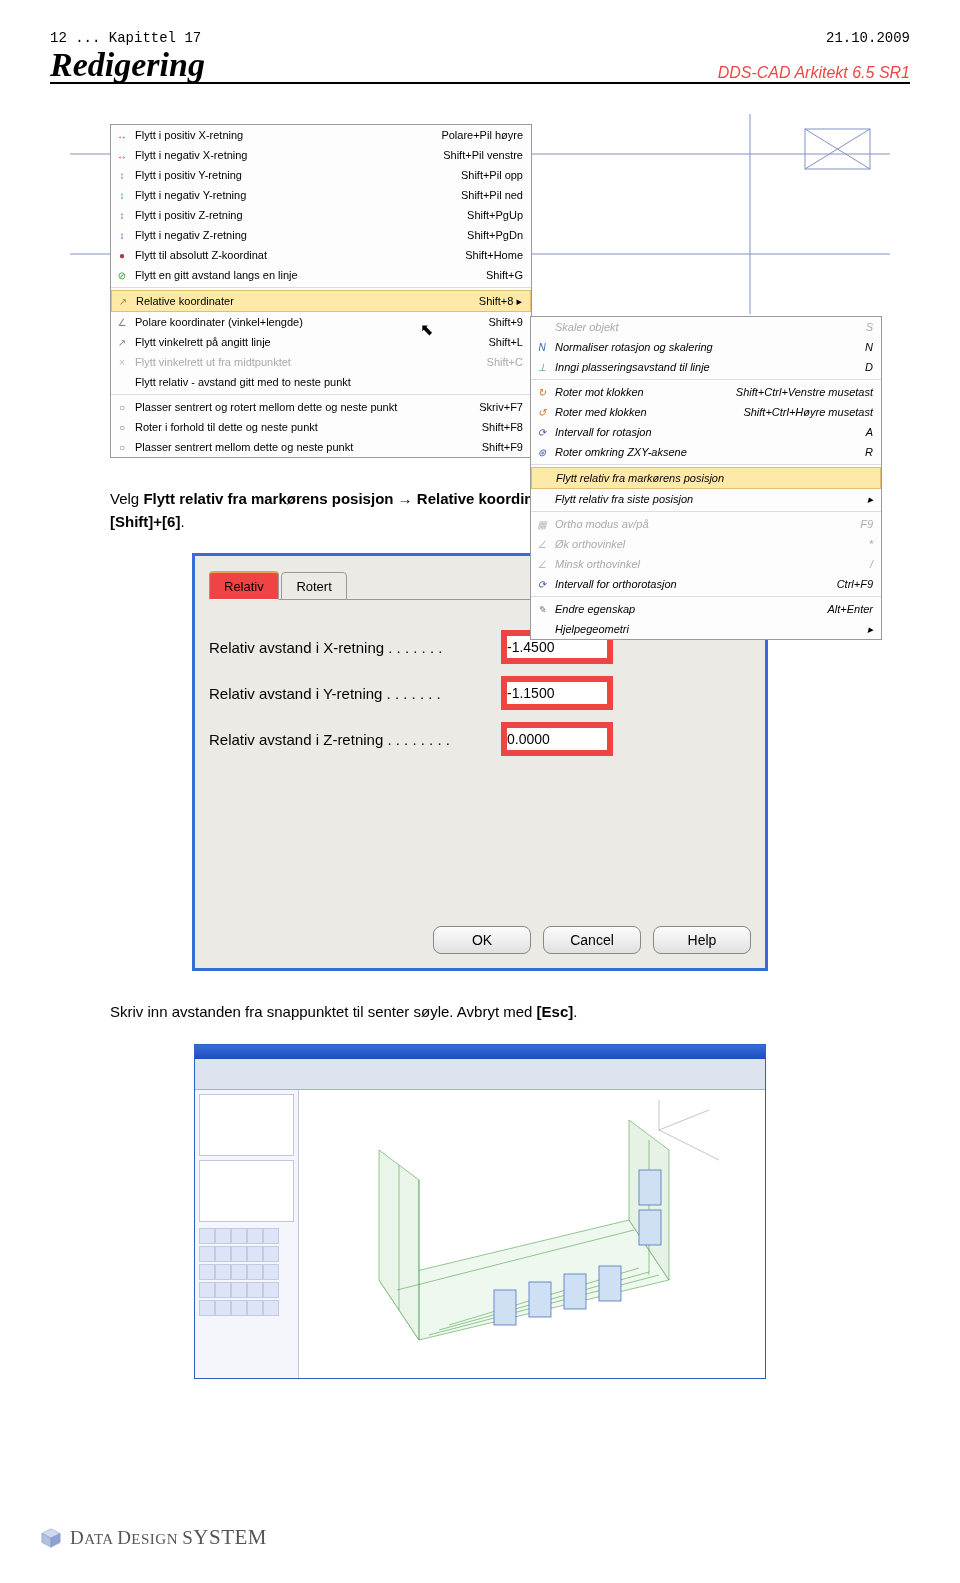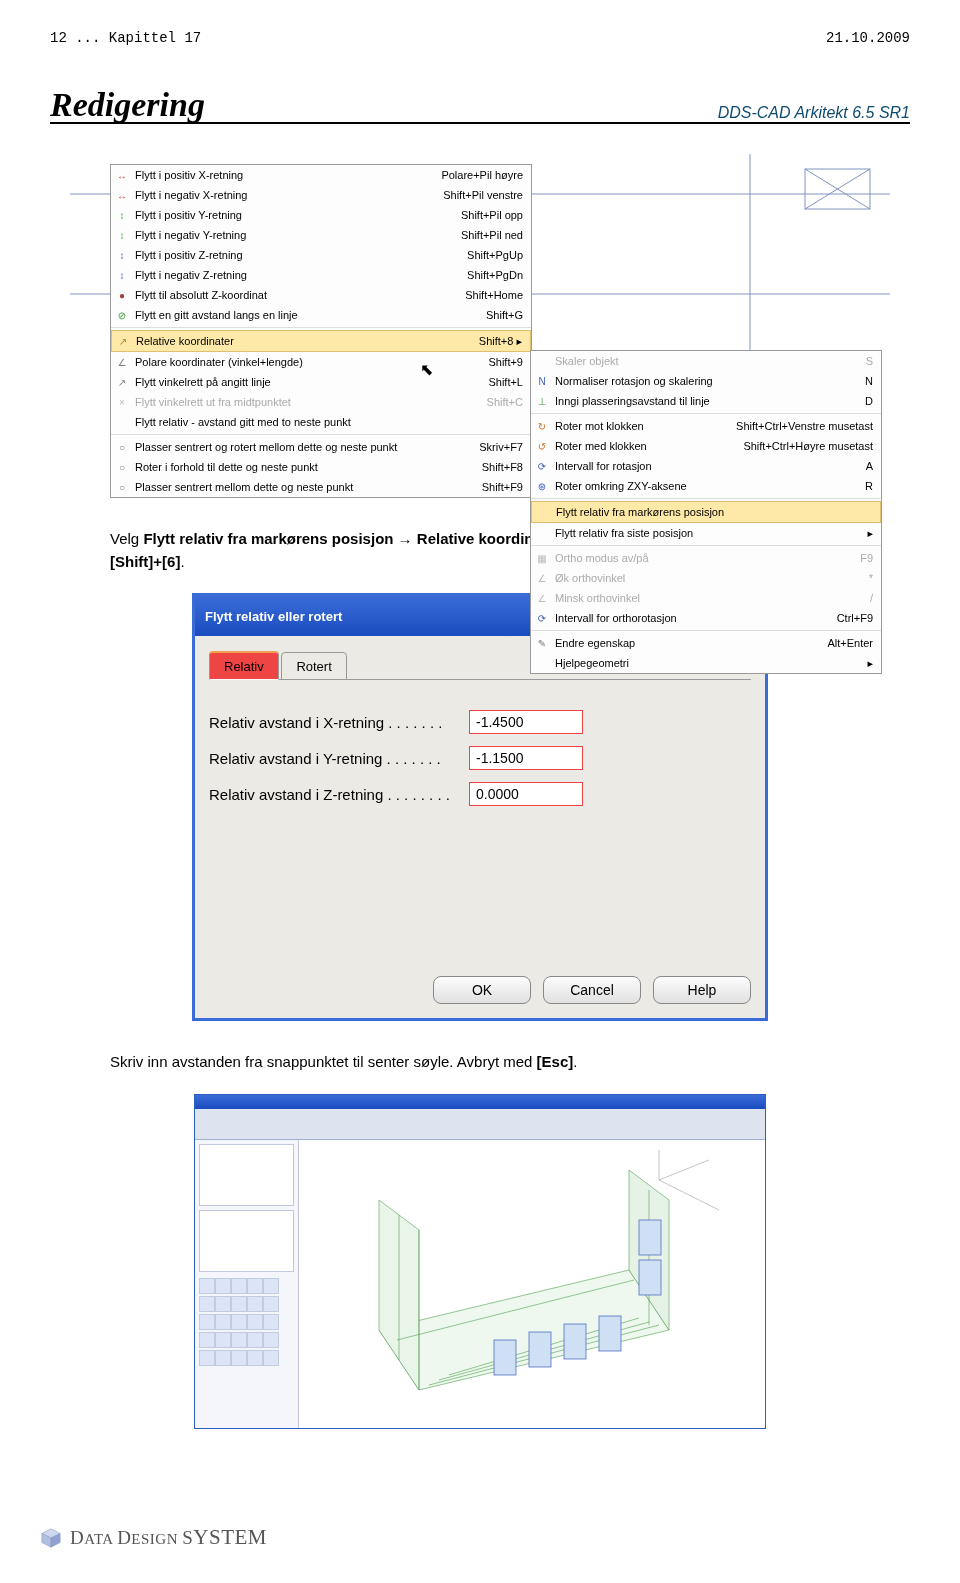--- a/index.html
+++ b/index.html
@@ -30,26 +30,25 @@
     border-bottom: 2px solid #000;
     margin-top: 2px;
   }
   .title-left {
     font-family: "Palatino Linotype", Palatino, Georgia, serif;
     font-style: italic;
     font-weight: bold;
     font-size: 34px;
     color: #000;
     line-height: 1;
-    margin-top: 40px;
   }
   .title-right {
     font-style: italic;
     font-size: 16px;
-    color: #0c4a6e;
+    color: #ef4444;
   }
 
   .menu1-container {
     margin: 40px auto 10px auto;
     width: 820px;
     position: relative;
   }
   .menu1 {
     border: 1px solid #9a9a9a;
     background: #fdfdfd;
@@ -77,26 +76,27 @@
     margin-right: 4px;
     font-size: 10px;
   }
   .menu1-label { flex: 1; }
   .menu1-shortcut { text-align: right; white-space: nowrap; }
   .menu-sep { border-top: 1px solid #ddd; height: 0; margin: 2px 0; }
 
   .menu2 {
     position: absolute;
     left: 460px;
-    top: 186px;
+    top: 192px;
     width: 350px;
     border: 1px solid #9a9a9a;
     background: #fdfdfd;
     font-size: 11px;
     z-index: 5;
+    font-style: italic;
   }
   .menu2-item, .menu2-item-hl {
     display: flex;
     align-items: center;
     height: 20px;
     padding: 0 8px 0 2px;
   }
   .menu2-item-hl {
     background: #ffe9a8;
     border: 1px solid #e0c070;
@@ -168,25 +168,26 @@
     border-bottom: 1px solid #fdfcf8;
     border-top: 2px solid #f0a050;
   }
   .dialog-row {
     display: flex;
     align-items: center;
     margin: 12px 0;
   }
   .dialog-row-label { width: 260px; font-size: 15px; }
   .dialog-input {
-    border: 1px solid #ef4444;
+    border: 6px solid #ef4444;
     background: #fff;
-    padding: 3px 6px;
+    padding: 3px 0;
     width: 100px;
     font-size: 14px;
+    margin-left: 32px;
   }
   .dialog-buttons {
     display: flex;
     justify-content: flex-end;
     gap: 12px;
     margin-top: 170px;
   }
   .dialog-btn {
     border: 1px solid #888;
     background: linear-gradient(#fdfdfd, #e0e0e0);
@@ -448,24 +449,20 @@
           <span class="menu1-shortcut">▸</span>
         </div>
       </div>
   </div>
 
   <p class="body-text">
     <span>Velg </span><strong>Flytt relativ fra markørens posisjon</strong><span> → </span><strong>Relative koordinater</strong><span> – eller enklere uten meny ved å inngi </span><strong>[Shift]+[6]</strong><span>.</span>
   </p>
 
   <div class="dialog">
-    <div class="dialog-titlebar">
-      <span>Flytt relativ eller rotert</span>
-      <span class="dialog-close">✕</span>
-    </div>
     <div class="dialog-body">
       <div class="dialog-tabs">
         <span class="dialog-tab active">Relativ</span>
         <span class="dialog-tab">Rotert</span>
       </div>
       <div class="dialog-row">
         <span class="dialog-row-label">Relativ avstand i X-retning . . . . . . .</span>
         <input class="dialog-input" value="-1.4500" style="">
       </div>
       <div class="dialog-row">

